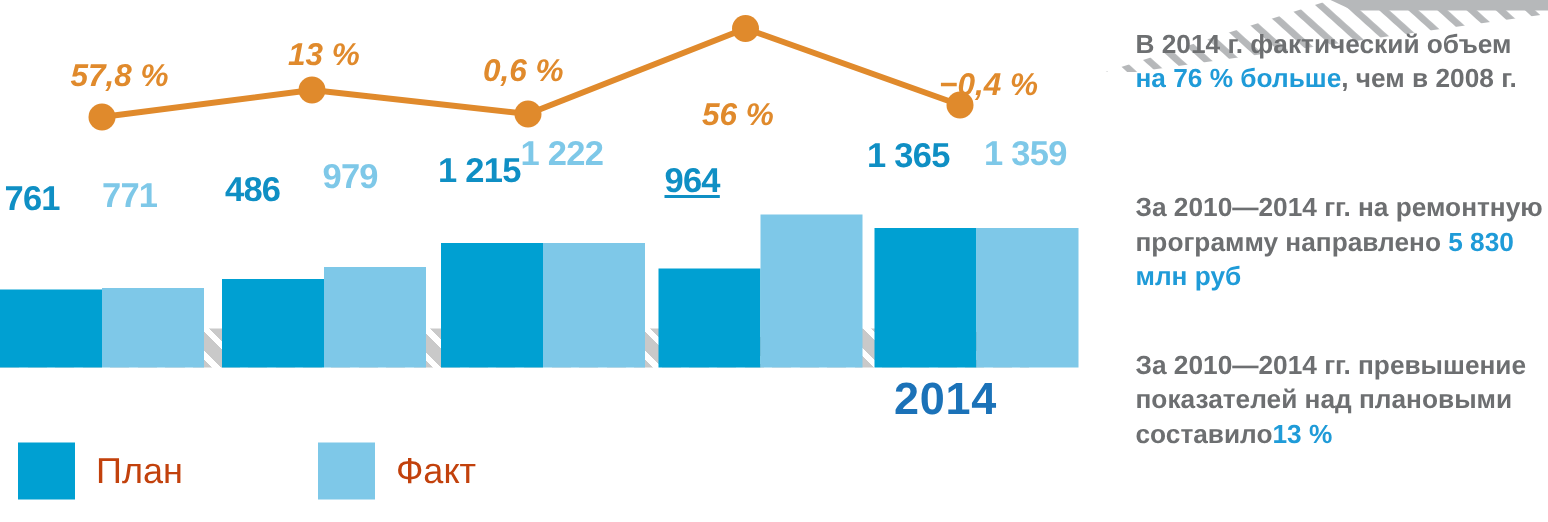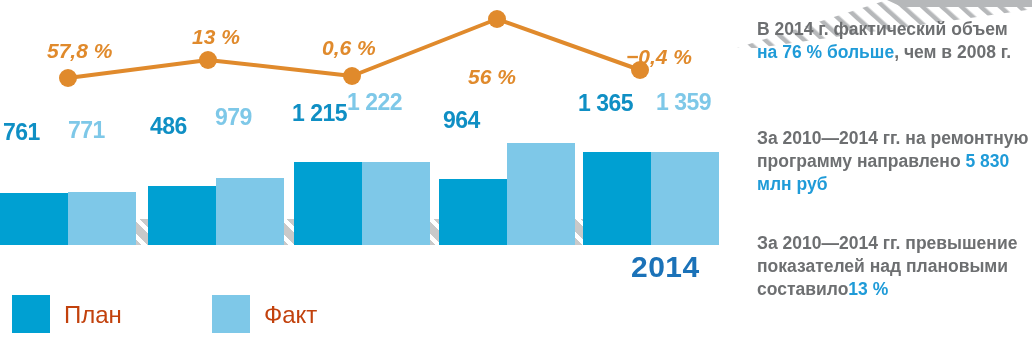--- a/index.html
+++ b/index.html
@@ -118,21 +118,21 @@
         <div class="bar plan" style="height:83px;"></div>
         <div class="bar fact" style="height:83px;"></div>
       </div>
       <div class="bar-val plan" style="left:292px;top:100px;">1 215</div>
       <div class="bar-val fact" style="left:347px;top:89px;">1 222</div>
 
       <div class="bar-group" style="left:439px;">
         <div class="bar plan" style="height:66px;"></div>
         <div class="bar fact" style="height:102px;"></div>
       </div>
-      <div class="bar-val plan" style="left:443px;top:107px;">964</div>
+      <div class="bar-val plan" style="left:443px;top:107px;text-decoration:underline;">964</div>
 
       <div class="bar-group" style="left:583px;">
         <div class="bar plan" style="height:93px;"></div>
         <div class="bar fact" style="height:93px;"></div>
       </div>
       <div class="bar-val plan" style="left:578px;top:90px;">1 365</div>
       <div class="bar-val fact" style="left:645px;top:89px;margin-left:11px;">1 359</div>
 
       <svg class="line-layer" viewBox="0 0 700 348">
         <polyline points="68,78 208,60 352,76 497,19 640,70" fill="none" stroke="#e08a2c" stroke-width="4" stroke-linejoin="round" stroke-linecap="round"></polyline>
@@ -142,21 +142,21 @@
         <circle cx="497" cy="19" r="9" fill="#e08a2c"></circle>
         <circle cx="640" cy="70" r="9" fill="#e08a2c"></circle>
       </svg>
 
       <div class="pct-label" style="left:47px;top:39px;">57,8 %</div>
       <div class="pct-label" style="left:192px;top:25px;">13 %</div>
       <div class="pct-label" style="left:322px;top:36px;">0,6 %</div>
       <div class="pct-label" style="left:468px;top:40px;margin-top:25px;">56 %</div>
       <div class="pct-label" style="left:626px;top:45px;font-style:italic;">−0,4 %</div>
 
-      <div class="year-label" style="left:596px;top:250px;margin-left:35px;">2014</div>
+      <div class="year-label" style="left:596px;top:250px;">2014</div>
     </div>
 
     <div class="legend">
       <div class="legend-item" style="left:0px;">
         <div class="legend-swatch" style="background:#00a0d2;"></div>
         <div class="legend-text">План</div>
       </div>
       <div class="legend-item" style="left:200px;">
         <div class="legend-swatch" style="background:#7ec8e8;"></div>
         <div class="legend-text">Факт</div>

